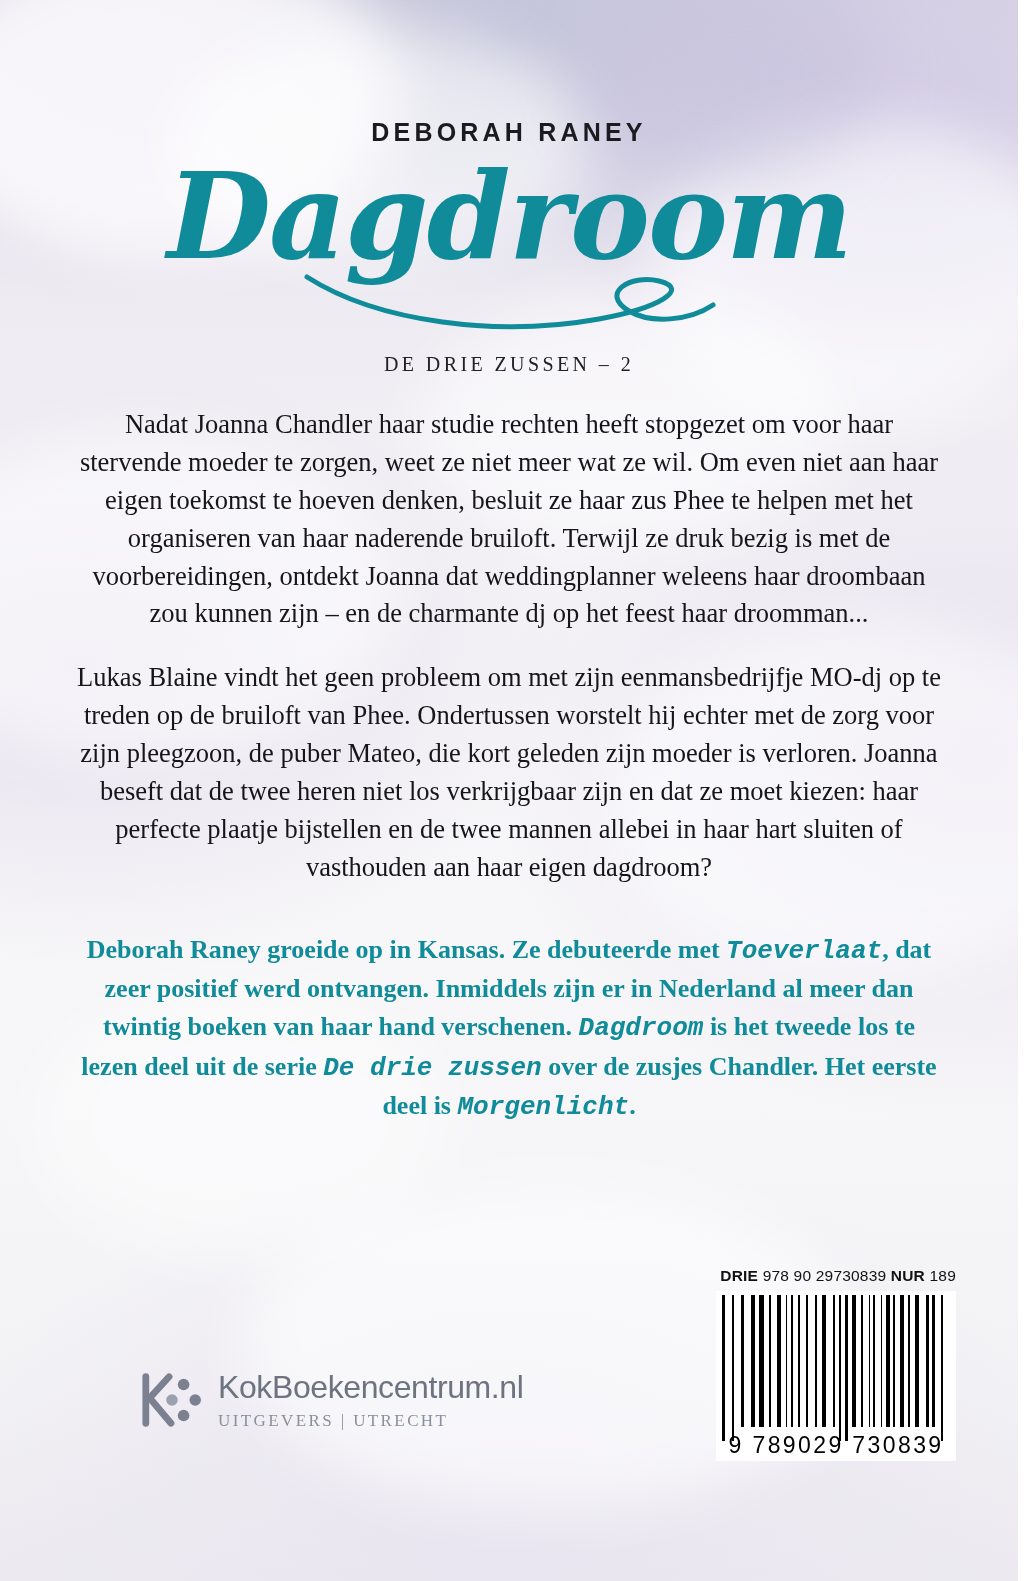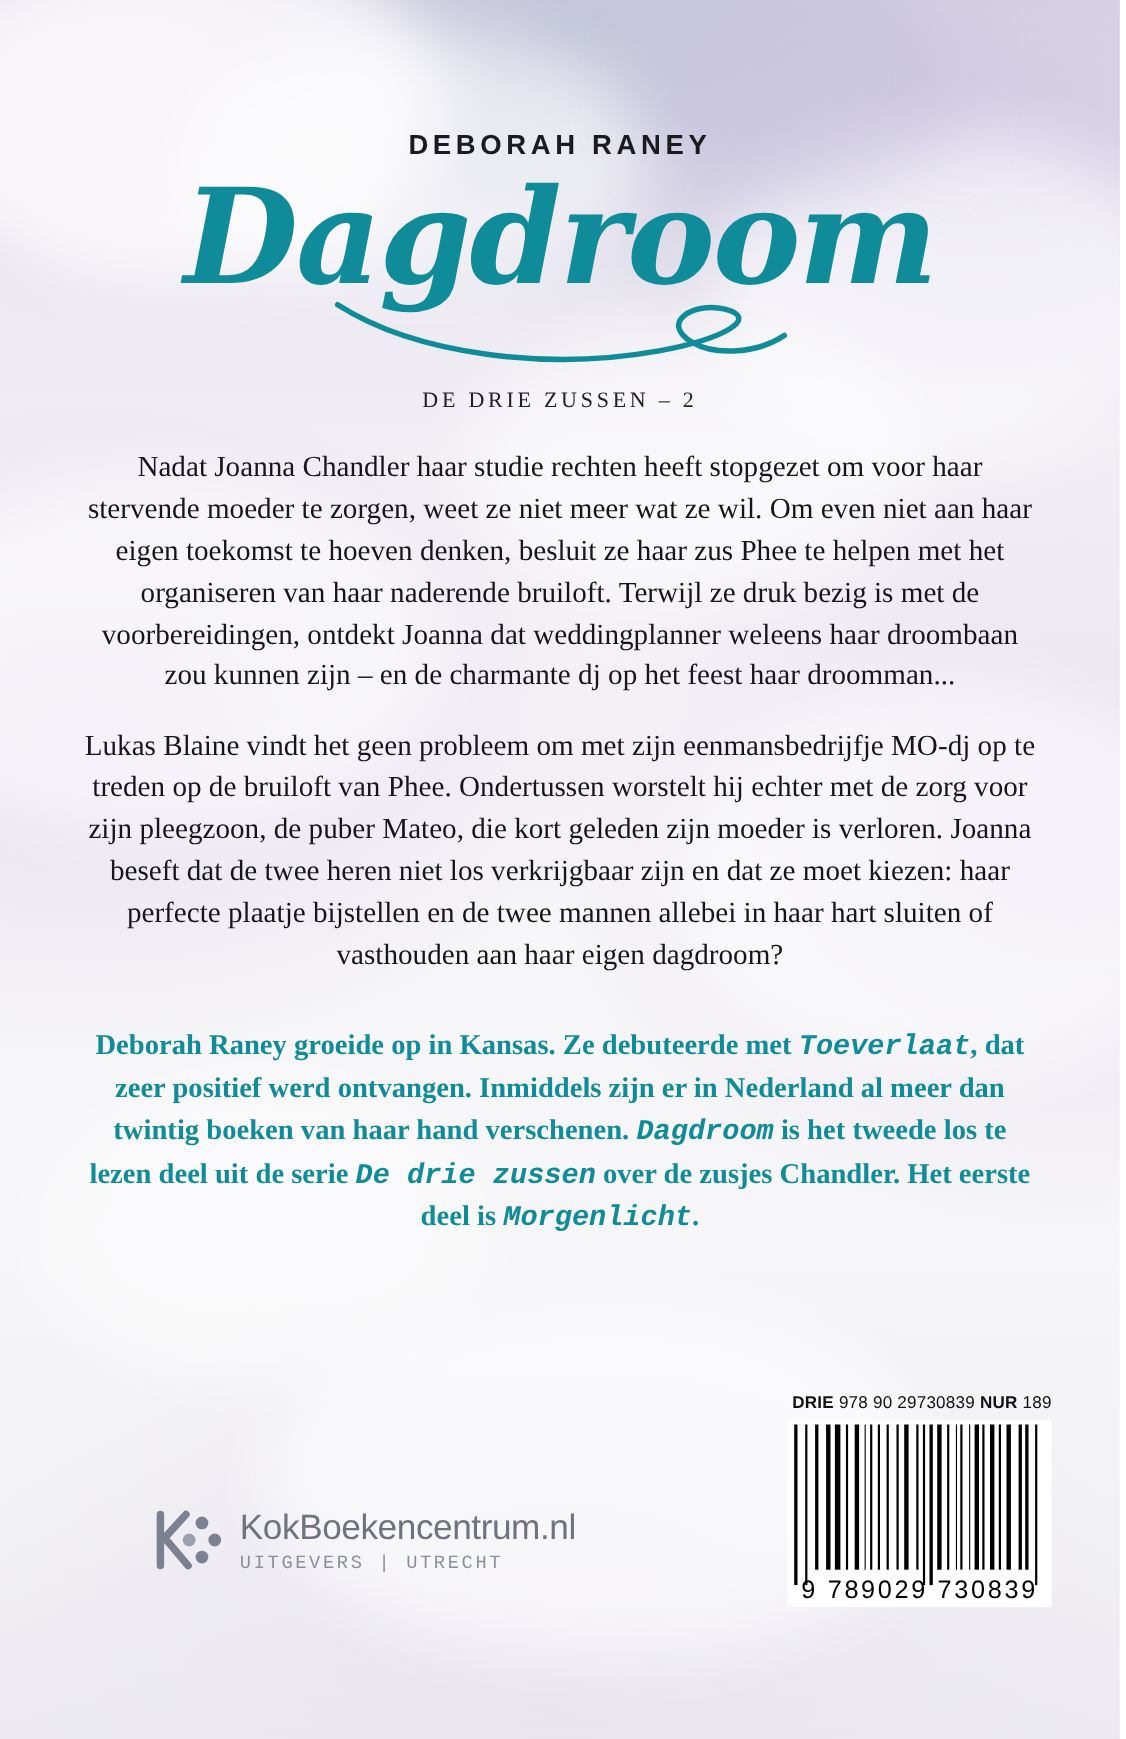--- a/index.html
+++ b/index.html
@@ -176,21 +176,21 @@
   }
   .pub-logo { width: 62px; height: 62px; }
   .pub-text .pub-name {
     font-family: "Liberation Sans", sans-serif;
     font-size: 32px;
     color: #6e7380;
     letter-spacing: -0.4px;
     line-height: 1.05;
   }
   .pub-text .pub-sub {
-    font-family: Liberation Mono, monospace;
+    font-family: Liberation Serif, serif;
     font-size: 17px;
     color: #8a8f9b;
     letter-spacing: 2.4px;
     margin-top: 6px;
   }
 </style>
 </head>
 <body>
 
 <div class="cover">

